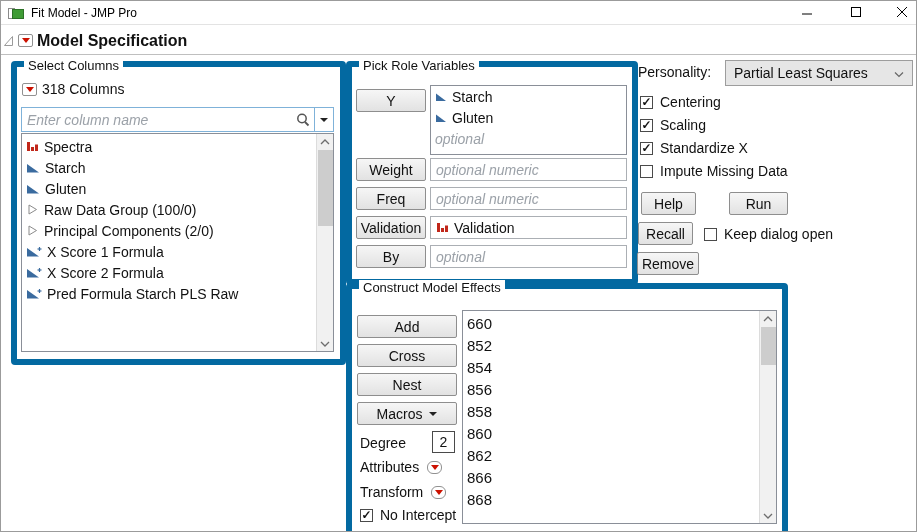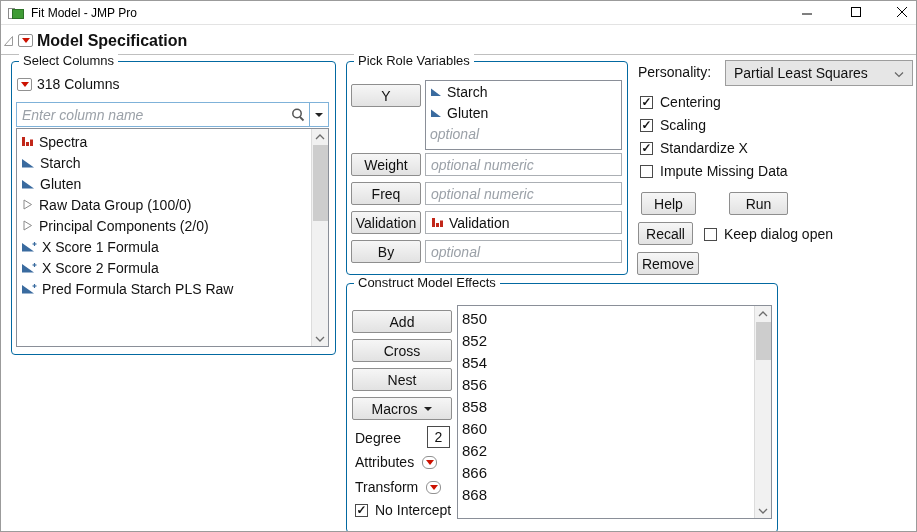--- a/index.html
+++ b/index.html
@@ -17,21 +17,21 @@
   .app-icon .sq{position:absolute;right:0;top:3px;width:10px;height:8px;background:#3f9c35;border:1px solid #2c7226}
   .win-title{font-size:12px;margin-left:7px;color:#000}
   .win-btn{position:absolute;top:0;width:34px;height:22px;display:flex;align-items:center;justify-content:center;background:#fff}
   .sep-line{position:absolute;left:0;top:23px;width:100%;height:1px;background:#e3e3e3}
 
   
   .outline-header{position:absolute;left:0;top:26px;width:100%;height:27px;display:flex;align-items:center;border-bottom:1px solid #bfbfbf;background:#fff}
   .outline-title{font-size:16px;font-weight:bold;margin-left:4px}
 
   
-  .groupbox{position:absolute;border:1px solid #0369a1;border-radius:4px;background:#fff}
+  .groupbox{position:absolute;border:6px solid #0369a1;border-radius:4px;background:#fff}
   .grouplabel{position:absolute;top:-9px;left:7px;background:#fff;padding:0 4px;font-size:13px;color:#111;white-space:nowrap}
 
   .btn{display:flex;align-items:center;justify-content:center;background:linear-gradient(#f6f6f6,#e2e2e2);border:1px solid #8e8e8e;border-radius:2px;font-size:14px;color:#111;box-sizing:border-box}
   .field{background:#fff;border:1px solid #abafb4;display:flex;align-items:center;padding:0 5px;font-size:14px;box-sizing:border-box}
   .ph{font-style:italic;color:#9ba1a8}
   input.fld{background:#fff;border:1px solid #abafb4;padding:0 5px;font-size:14px;font-family:"Liberation Sans",sans-serif;box-sizing:border-box;outline:none}
   input.fld::placeholder{font-style:italic;color:#9ba1a8;opacity:1}
 
   .listbox{background:#fff;border:1px solid #8a8f98;box-sizing:border-box;overflow:hidden}
   .row{display:flex;align-items:center;height:21px;padding-left:4px;font-size:14px;color:#111;white-space:nowrap}
@@ -334,21 +334,21 @@
     <span class="redtri-btn redtri-round"></span>
   </div>
   <div class="cbrow abs" style="left:8px;top:218px">
     <span class="checkbox checked"></span>
     <span>No Intercept</span>
   </div>
 
   <div class="listbox abs" style="left:110px;top:21px;width:315px;height:214px">
     <div style="padding-top:1px;width:295px">
       <div class="row" style="height:22px;font-size:15px">
-          <span>850</span>
+          <span>660</span>
         </div>
       <div class="row" style="height:22px;font-size:15px">
           <span>852</span>
         </div>
       <div class="row" style="height:22px;font-size:15px">
           <span>854</span>
         </div>
       <div class="row" style="height:22px;font-size:15px">
           <span>856</span>
         </div>

